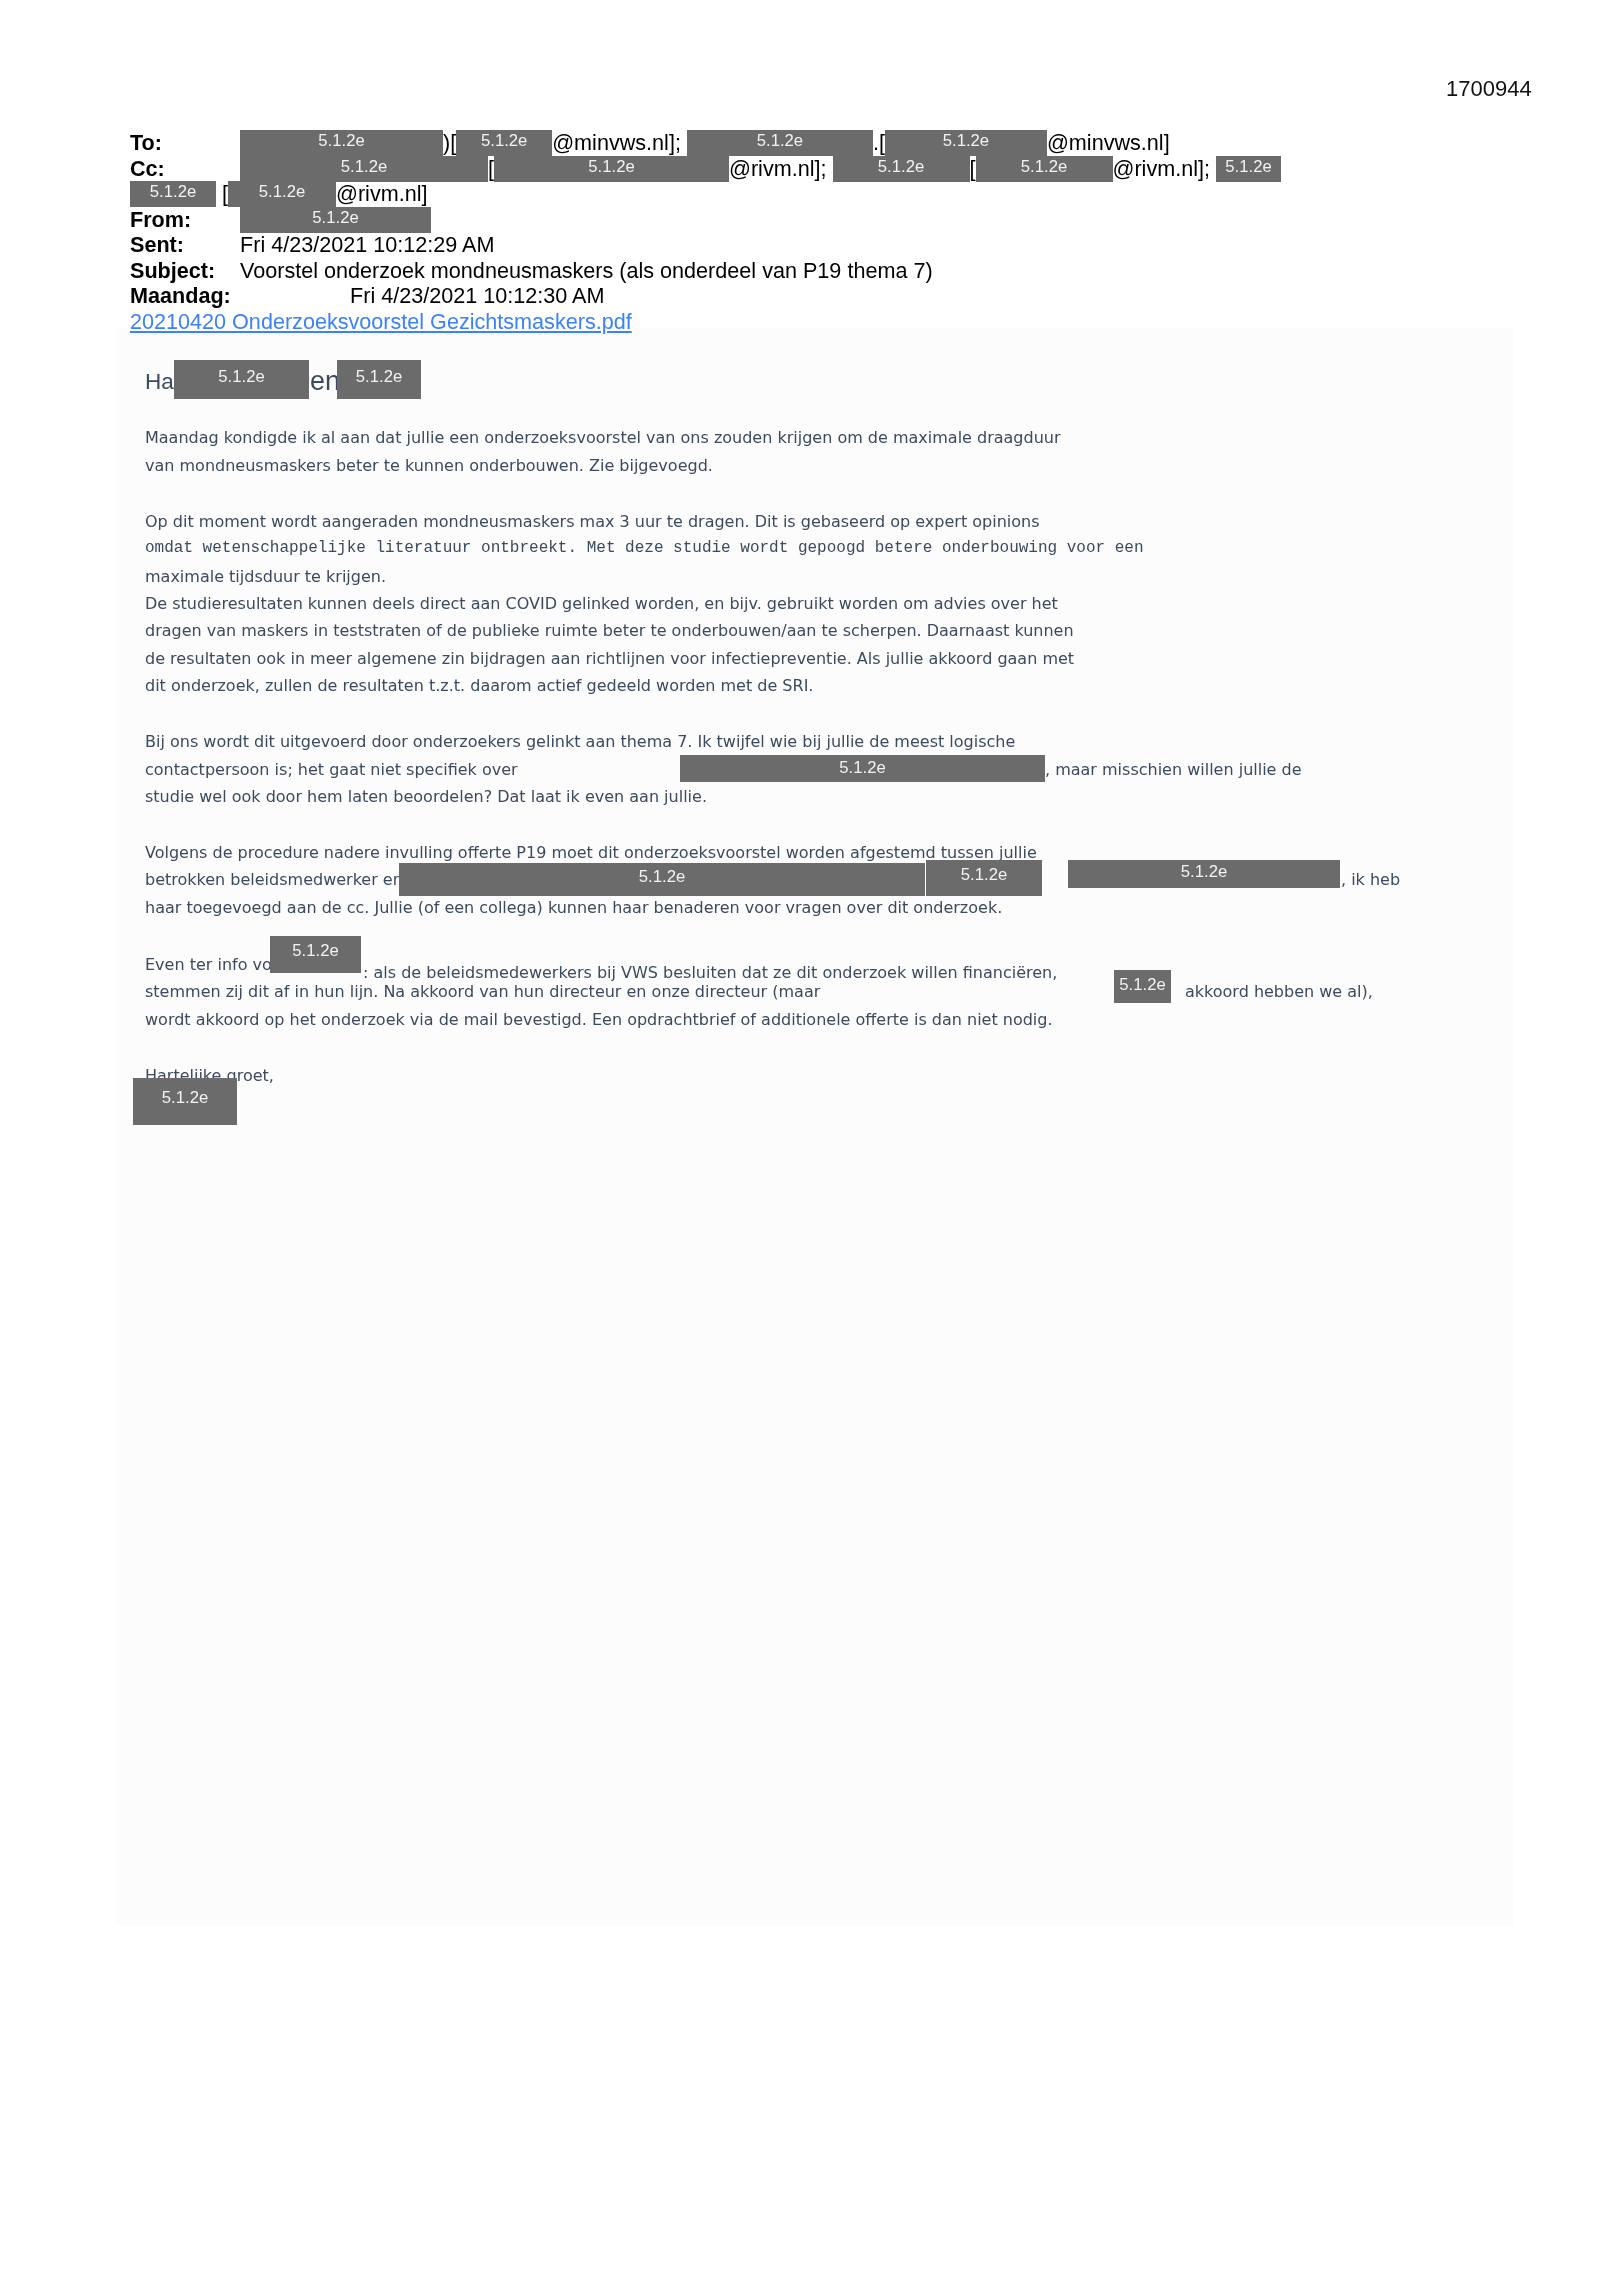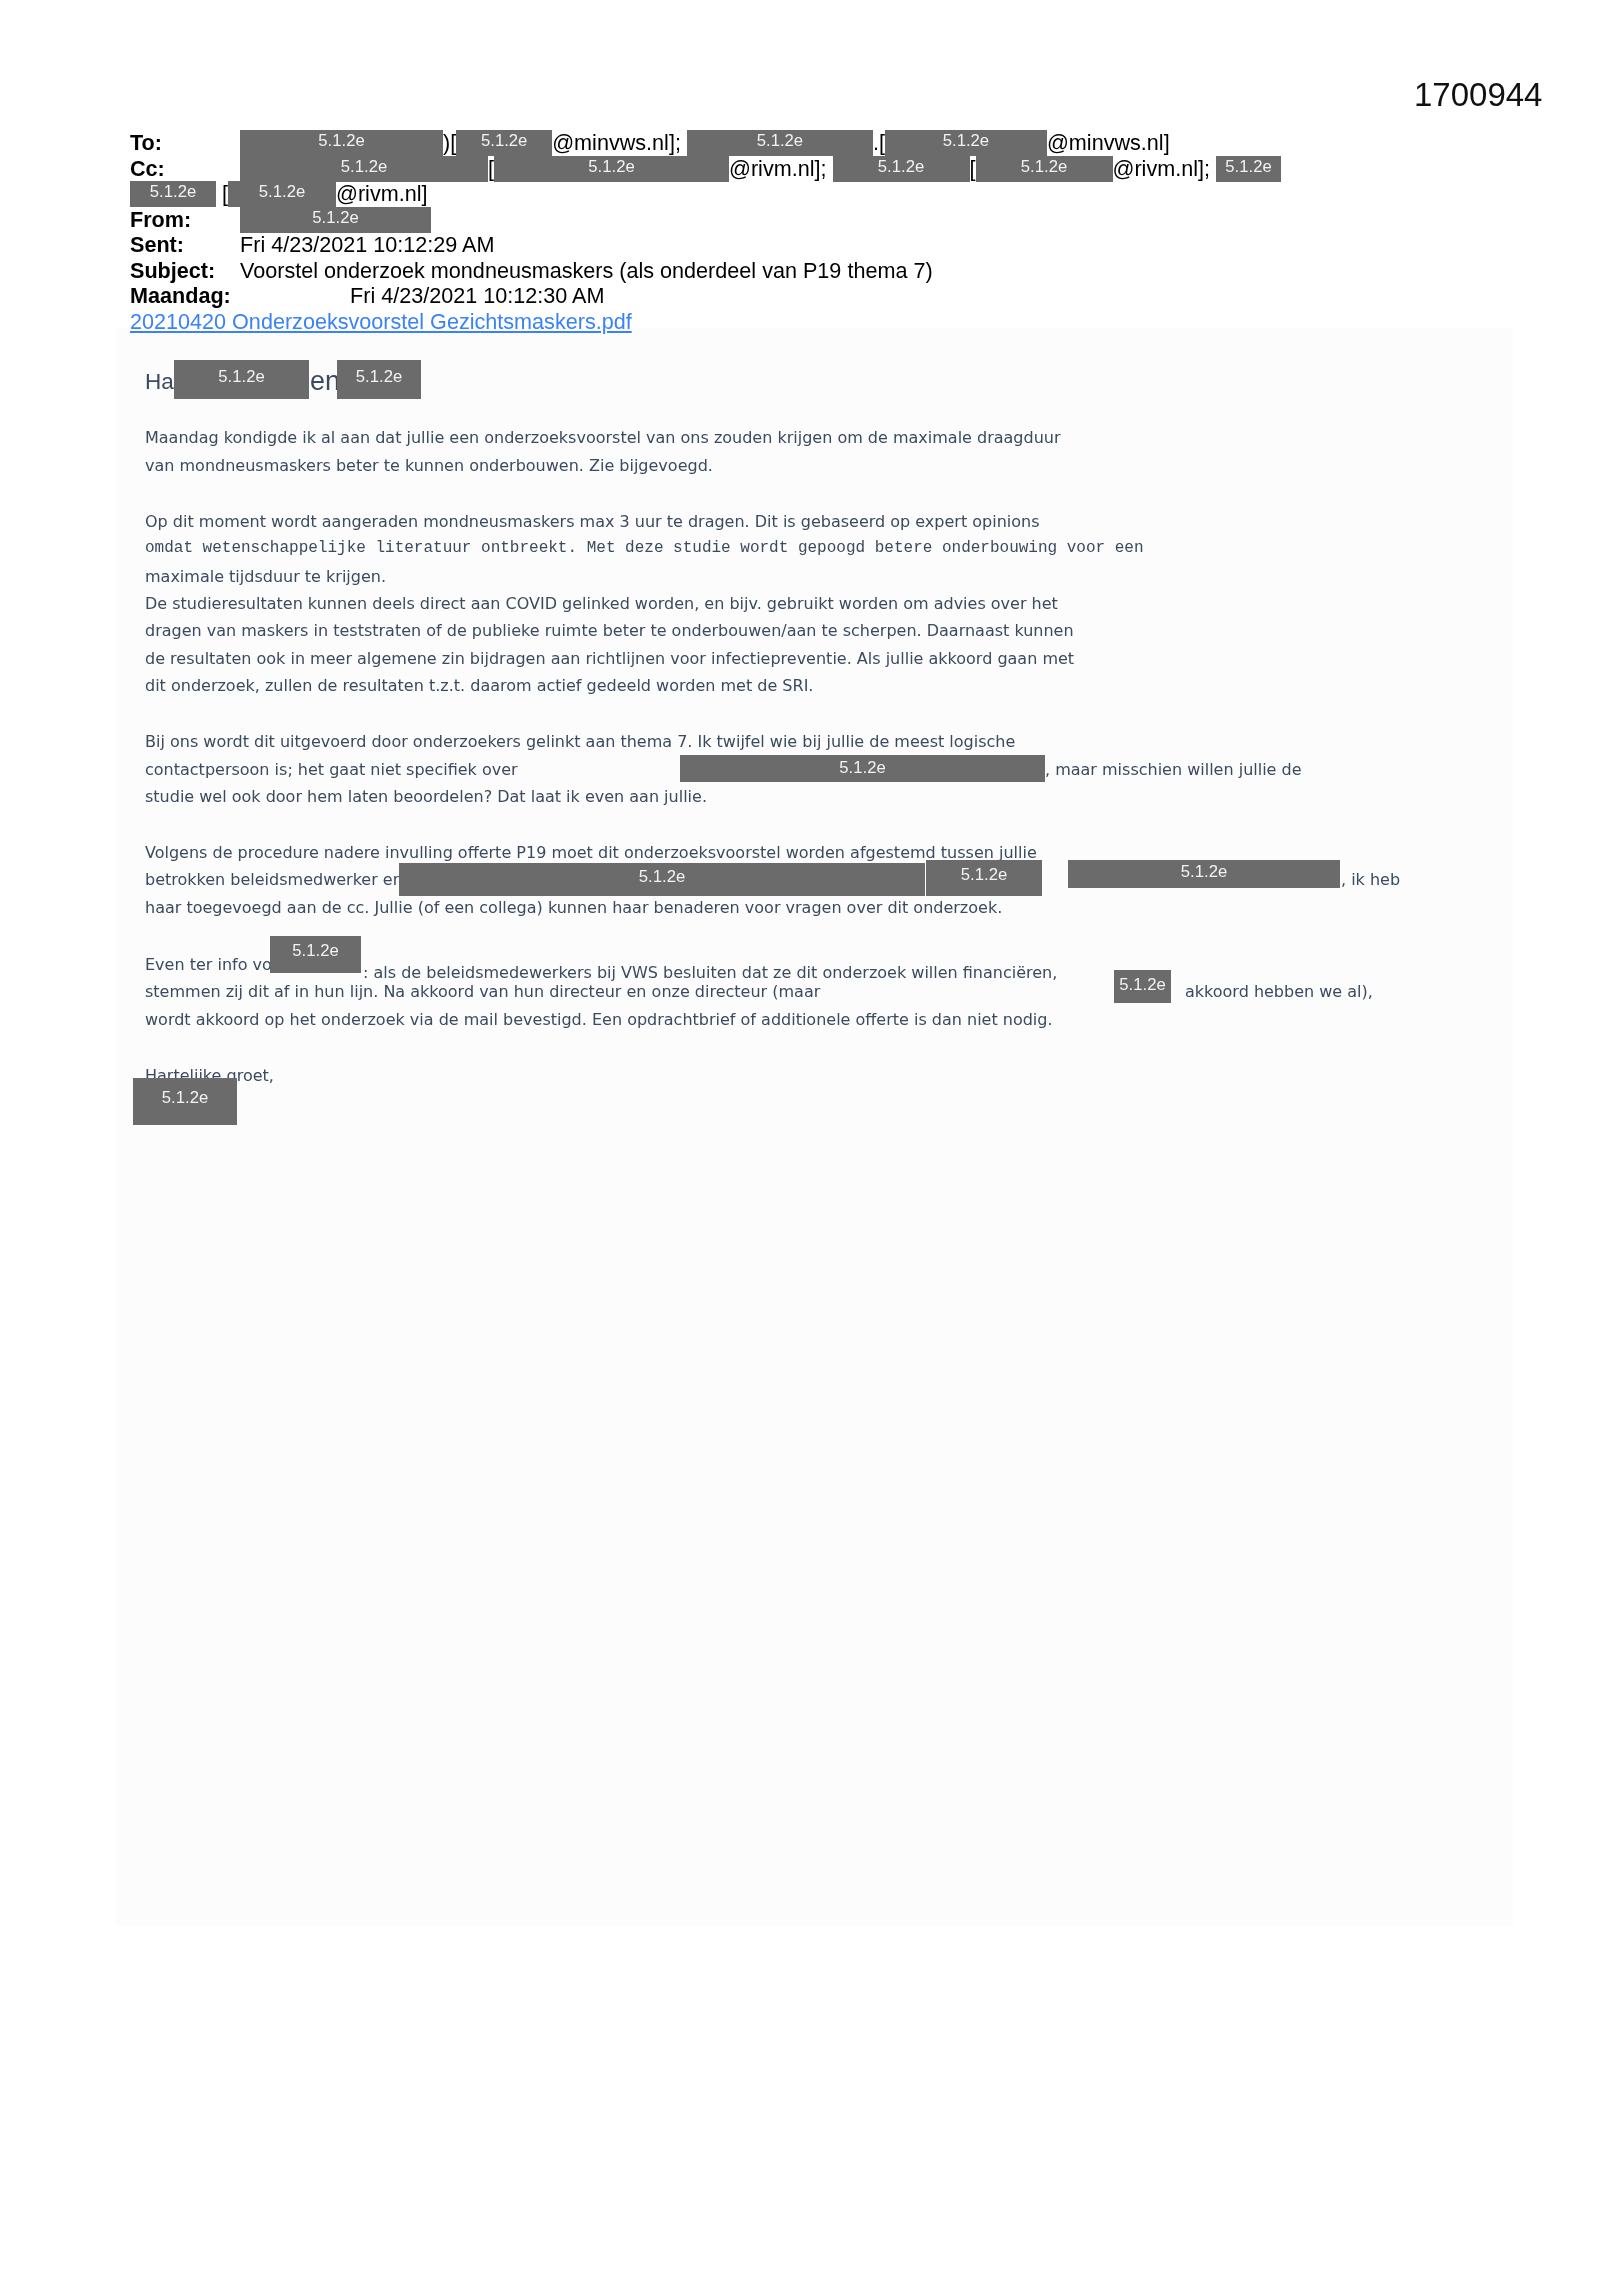--- a/index.html
+++ b/index.html
@@ -1,17 +1,17 @@
 <!DOCTYPE html>
 <html><head>
   <meta charset="utf-8">
   <style>
     html, body { margin:0; padding:0; }
     body { width:1621px; height:2292px; background:#ffffff; position:relative; overflow:hidden; font-family:"Liberation Sans", sans-serif; }
-    .docnum { position:absolute; top:76px; left:1414px; font-size:33px; color:#111; font-family:"Liberation Sans", sans-serif; }
+    .docnum { position:absolute; top:76px; left:1446px; font-size:22px; color:#111; font-family:"Liberation Sans", sans-serif; }
     .hdr { position:absolute; left:130px; font-size:21.6px; color:#000; white-space:nowrap; line-height:25.5px; }
     .hdr .lbl { font-weight:bold; display:inline-block; }
     .red { display:inline-block; background:#6b6b6b; color:#f2f2f2; text-align:center; font-size:16.7px; vertical-align:top; height:25.5px; line-height:21.6px; font-family:"Liberation Sans", sans-serif; }
     .link { color:#3b82f6; text-decoration:underline; }
     .bodybg { position:absolute; left:116px; top:328px; width:1397px; height:1598px; background:#fcfcfc; }
     .body { position:absolute; left:145px; font-family:"DejaVu Sans", sans-serif; font-size:16px; color:#3b4a5e; line-height:27.4px; white-space:nowrap; }
     .bred { position:absolute; background:#6b6b6b; color:#f2f2f2; font-family:"Liberation Sans", sans-serif; font-size:16.7px; text-align:center; }
   </style>
 </head>
 <body>

